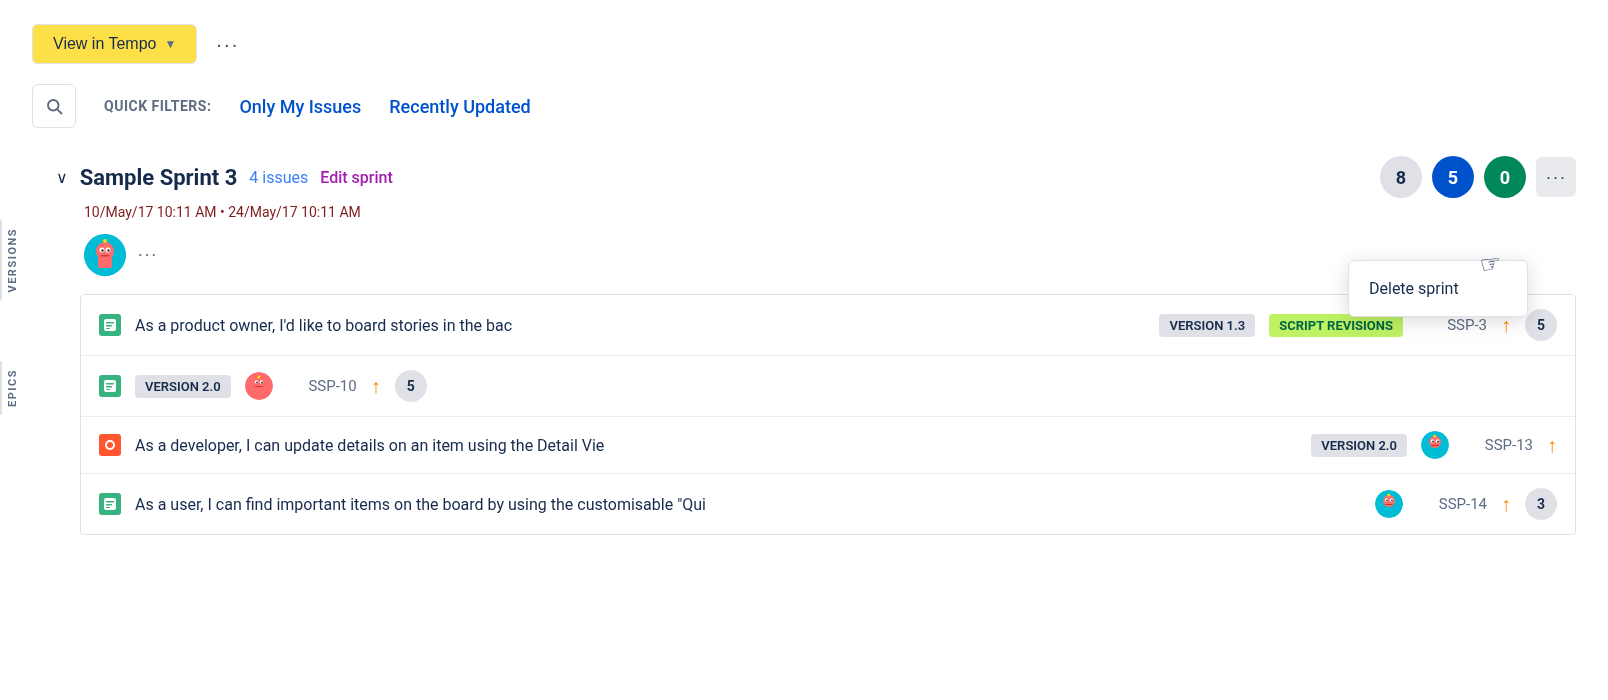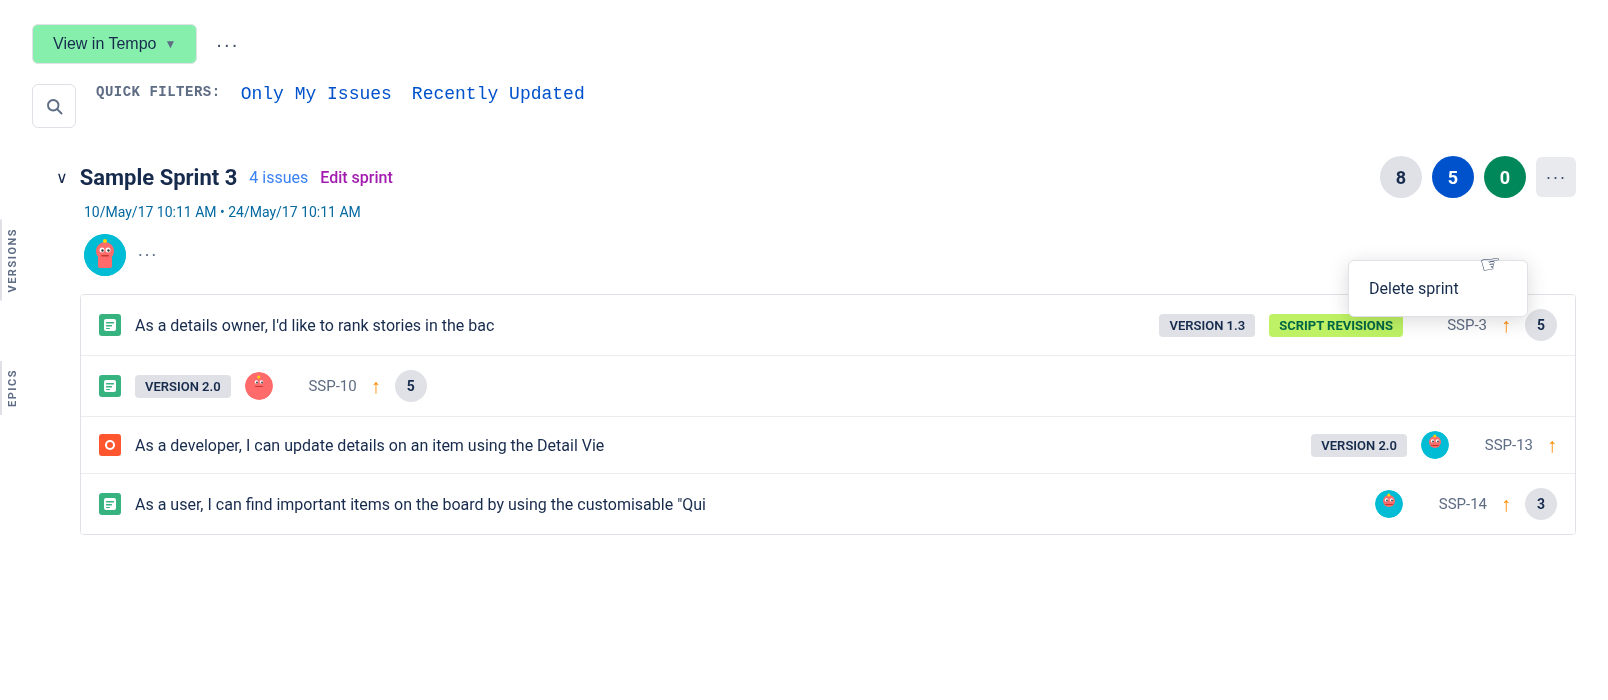--- a/index.html
+++ b/index.html
@@ -39,21 +39,21 @@
       gap: 12px;
     }
 
     .view-in-tempo-btn {
       display: flex;
       align-items: center;
       gap: 8px;
       padding: 10px 20px;
       border: 1.5px solid #dfe1e6;
       border-radius: 6px;
-      background: #86efac;
+      background: #fde047;
       font-size: 16px;
       color: #172b4d;
       cursor: pointer;
       font-weight: 500;
     }
 
     .view-in-tempo-btn .chevron {
       font-size: 12px;
       color: #5e6c84;
     }
@@ -68,24 +68,23 @@
       background: transparent;
       border: none;
       font-size: 20px;
       color: #42526e;
       cursor: pointer;
       letter-spacing: 1px;
     }
 
     .filters-row {
       display: flex;
-      align-items: flex-start;
-      gap: 20px;
+      align-items: center;
+      gap: 28px;
       margin-bottom: 28px;
-      font-family: Liberation Mono, monospace;
     }
 
     .search-box {
       display: flex;
       align-items: center;
       justify-content: center;
       width: 44px;
       height: 44px;
       border: 1.5px solid #dfe1e6;
       border-radius: 6px;
@@ -174,21 +173,21 @@
 
     .edit-sprint-link {
       font-size: 16px;
       color: #a21caf;
       cursor: pointer;
       font-weight: 500;
     }
 
     .sprint-dates {
       font-size: 14px;
-      color: #0369a1;
+      color: #7f1d1d;
       margin-bottom: 14px;
       margin-left: 28px;
     }
 
     .sprint-header-right {
       display: flex;
       align-items: center;
       gap: 10px;
     }
 
@@ -488,21 +487,21 @@
 
       <div class="issue-row">
         <div class="issue-type-icon icon-story">
           <svg width="14" height="14" viewBox="0 0 14 14">
             <rect x="1" y="1" width="12" height="12" rx="2" fill="white"></rect>
             <rect x="3" y="4" width="8" height="1.5" rx="0.5" fill="#36b37e"></rect>
             <rect x="3" y="7" width="6" height="1.5" rx="0.5" fill="#36b37e"></rect>
             <rect x="3" y="10" width="4" height="1" rx="0.5" fill="#36b37e"></rect>
           </svg>
         </div>
-        <span class="issue-summary">As a details owner, I'd like to rank stories in the bac</span>
+        <span class="issue-summary">As a product owner, I'd like to board stories in the bac</span>
         <span class="version-badge">VERSION 1.3</span>
         <span class="epic-badge" style="background:#bef264; color:#064;">SCRIPT REVISIONS</span>
         <span class="issue-id">SSP-3</span>
         <span class="priority-icon" style="color:#ff8b00; font-size:20px; font-weight:700;">↑</span>
         <div class="story-points-badge">5</div>
       </div>
 
       <div class="issue-row">
         <div class="issue-type-icon icon-story">
           <svg width="14" height="14" viewBox="0 0 14 14">

